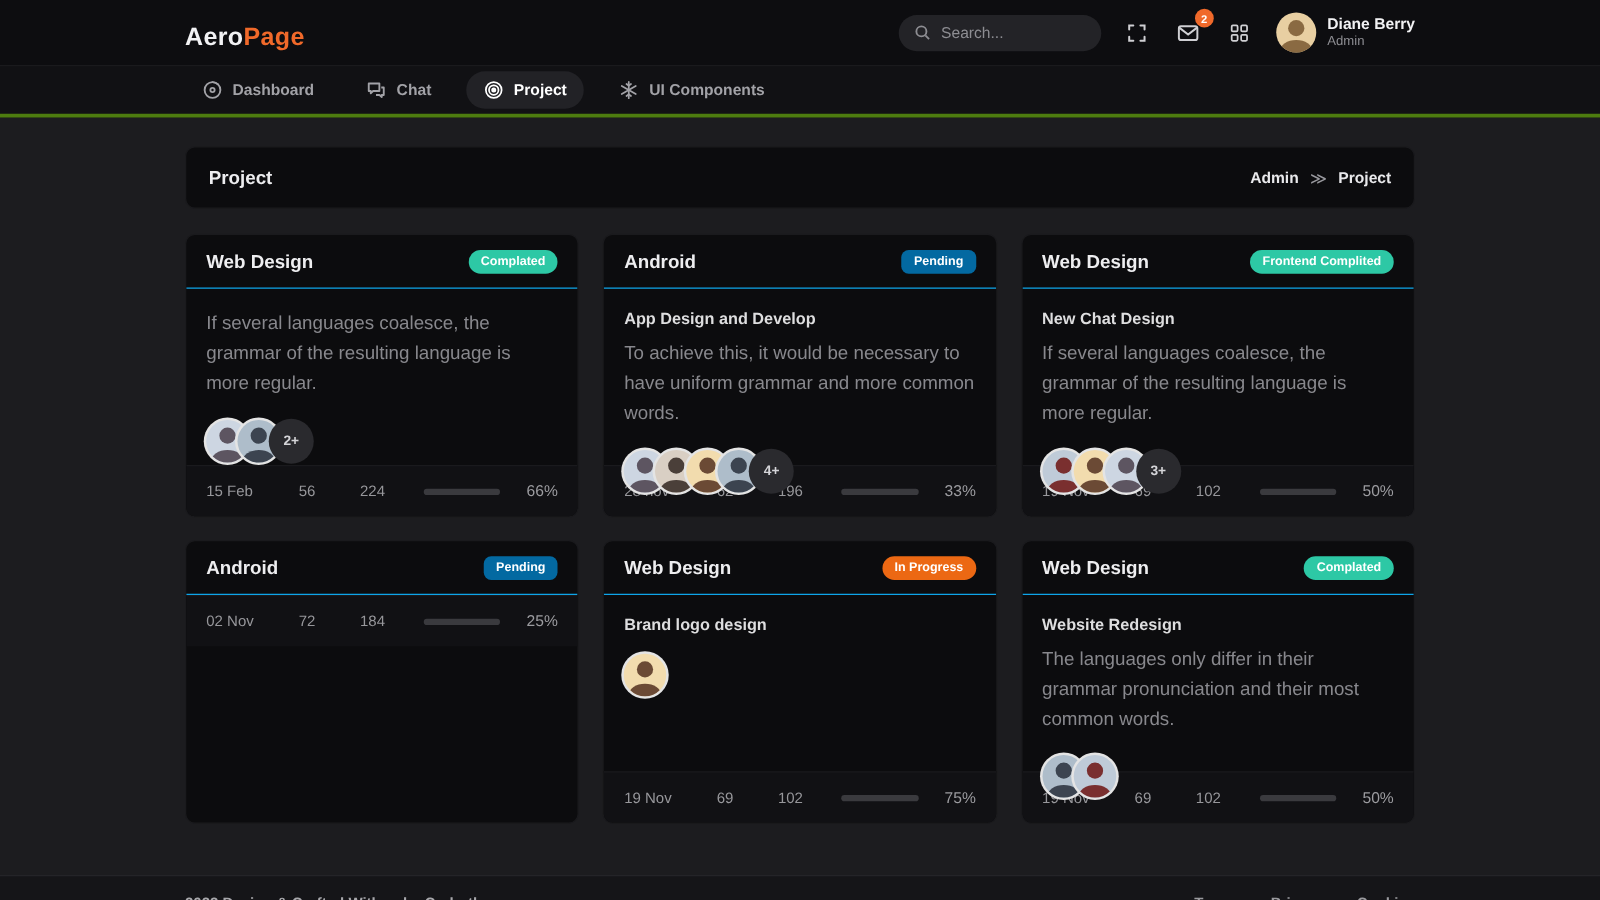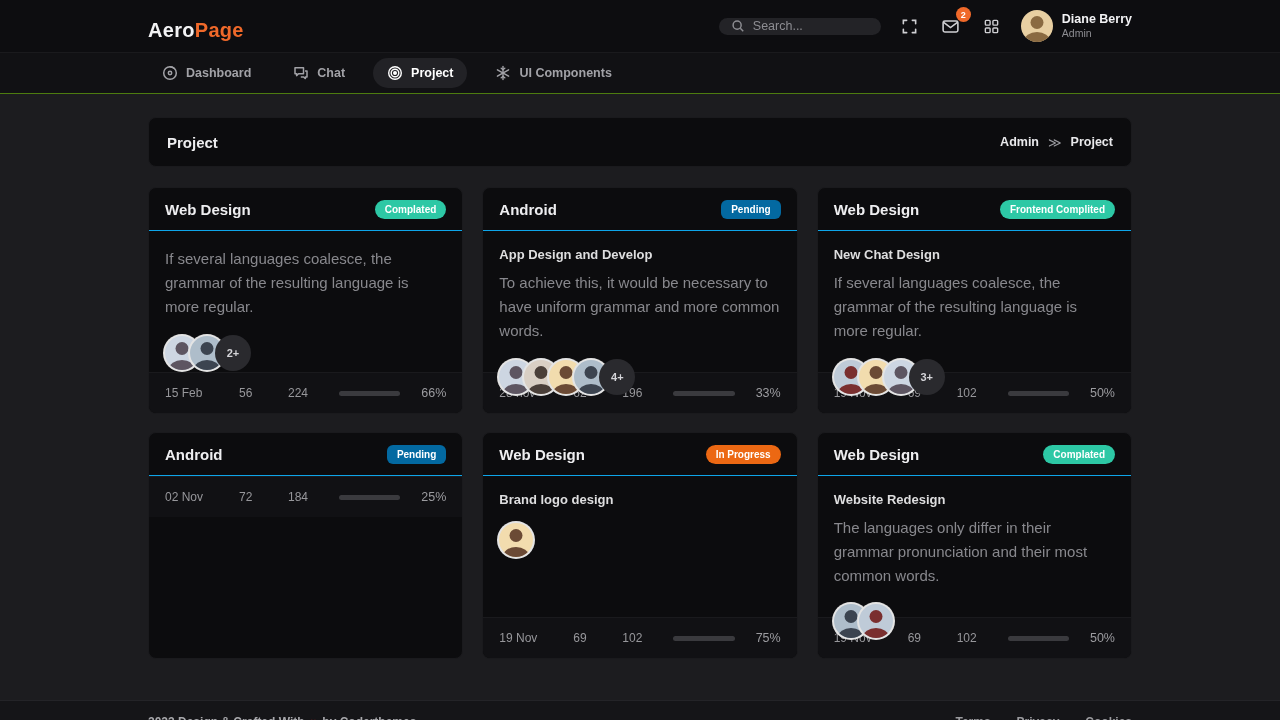--- a/index.html
+++ b/index.html
@@ -6,21 +6,21 @@
   html,body { width:1280px; height:720px; overflow:hidden; }
   body { background:#1c1c1f; font-family:"Liberation Sans",sans-serif; color:#e6e6e8; }
   .container { width:984px; margin:0 auto; }
 
   
   .topbar { height:53px; background:#0d0d10; border-bottom:1px solid #1a1a1d; display:flex; align-items:center; }
   .topbar .container { display:flex; align-items:flex-end; justify-content:space-between; }
   .logo { font-size:20px; font-weight:bold; letter-spacing:.3px; color:#f2f2f4; cursor:pointer; }
   .logo .accent { color:#f0692a; }
   .top-right { display:flex; align-items:center; gap:17px; }
-  .search { width:162px; height:17px; background:#232327; border-radius:15px; display:flex; align-items:center; padding:0 12px; gap:8px; }
+  .search { width:162px; height:29px; background:#232327; border-radius:15px; display:flex; align-items:center; padding:0 12px; gap:8px; }
   .search svg { flex:0 0 auto; color:#8d8d92; }
   .search input { background:transparent; border:none; outline:none; color:#c7c7cb; font-size:12.5px; width:100%; font-family:"Liberation Sans",sans-serif; }
   .search input::placeholder { color:#8d8d92; }
   .icon-btn { width:24px; height:24px; display:flex; align-items:center; justify-content:center; color:#cfcfd3; cursor:pointer; position:relative; }
   .count-badge { position:absolute; top:-7px; right:-8px; min-width:15px; height:15px; border-radius:8px; background:#f0692a; color:#fff; font-size:9px; font-weight:bold; display:flex; align-items:center; justify-content:center; padding:0 3px; }
   .user { display:flex; align-items:center; gap:9px; cursor:pointer; }
   .user-meta { line-height:1.25; }
   .user-name { font-size:12.5px; font-weight:bold; color:#f2f2f4; }
   .user-role { font-size:10.5px; color:#8d8d92; }
 
@@ -33,21 +33,21 @@
   .t2 { --bg:#aebdca; --p:#3c4450; }
   .t3 { --bg:#f2dcae; --p:#6b4a35; }
   .t4 { --bg:#d9cfc4; --p:#4a3f39; }
   .t5 { --bg:#bfcbd8; --p:#7a2f2f; }
   .t6 { --bg:#e8cfa2; --p:#8a6a42; }
   .avatar-group { display:flex; align-items:center; margin-top:16px; }
   .avatar-group .avatar + .avatar, .avatar-group .avatar-more { margin-left:-9px; }
   .avatar-more { width:36px; height:36px; border-radius:50%; background:#2a2a2e; color:#d4d4d8; font-size:11px; font-weight:bold; display:flex; align-items:center; justify-content:center; z-index:2; }
 
   
-  .navbar { height:41px; background:#111114; border-bottom:1px solid #4d7c0f; display:flex; }
+  .navbar { height:41px; background:#111114; border-bottom:3px solid #4d7c0f; display:flex; }
   .navbar .container { display:flex; align-items:center; gap:14px; }
   .nav-item { display:flex; align-items:center; gap:8px; color:#a2a2a7; font-size:12.5px; font-weight:bold; padding:7px 14px; border-radius:16px; cursor:pointer; }
   .nav-item svg { color:inherit; }
   .nav-item.active { background:#222226; color:#ffffff; }
 
   
   .main { height:583px; }
   .titlebar { margin-top:23px; height:50px; background:#0c0c0e; border:1px solid #1a1a1d; border-radius:8px; display:flex; align-items:center; justify-content:space-between; padding:0 18px; }
   .page-title { font-size:15px; font-weight:bold; color:#ededef; }
   .breadcrumb { display:flex; align-items:center; gap:9px; font-size:12.5px; font-weight:bold; color:#e9e9eb; }

